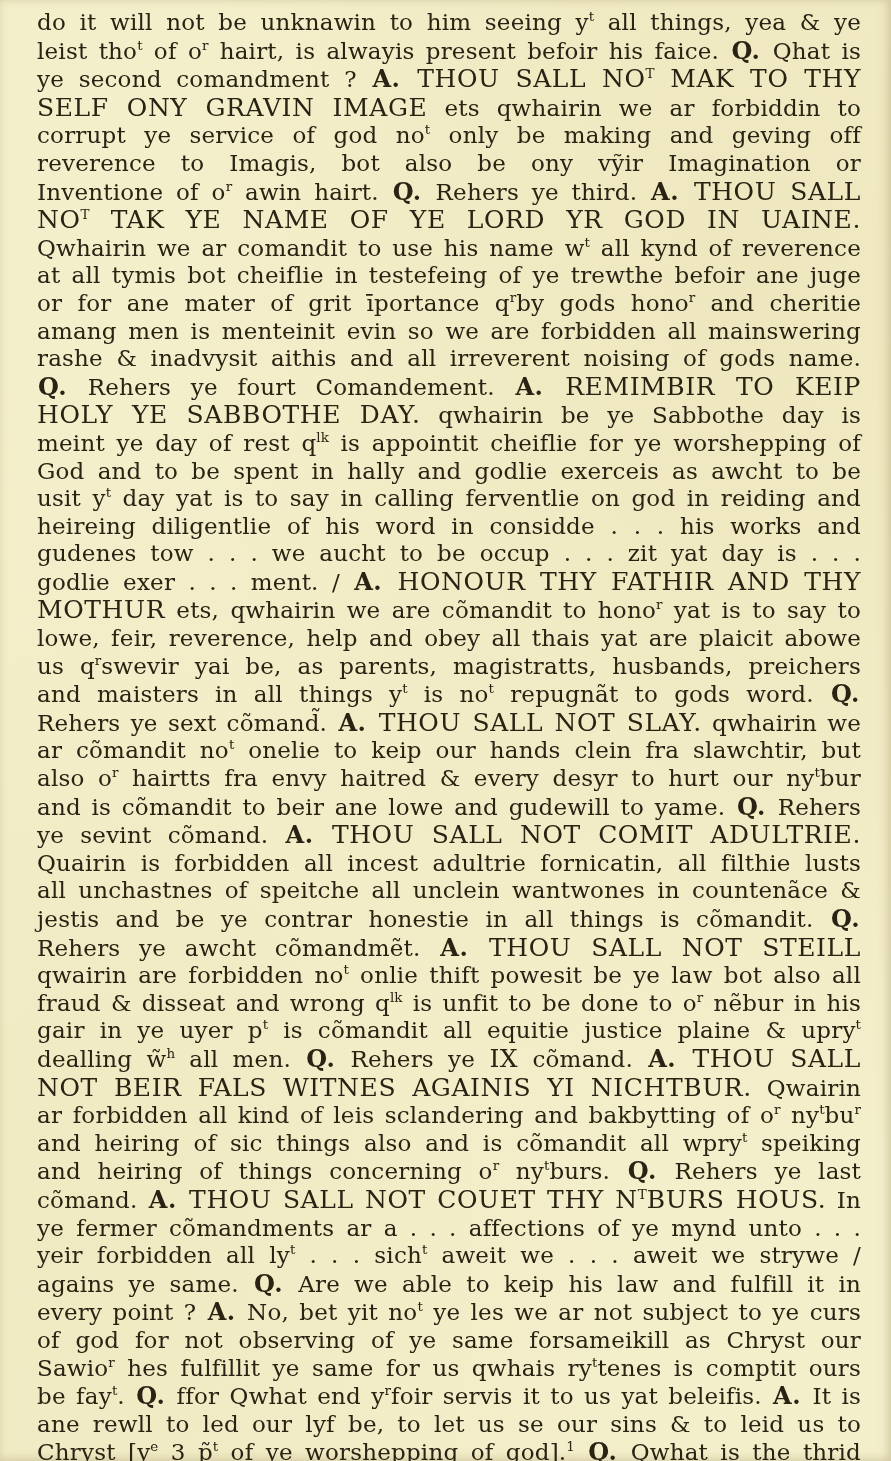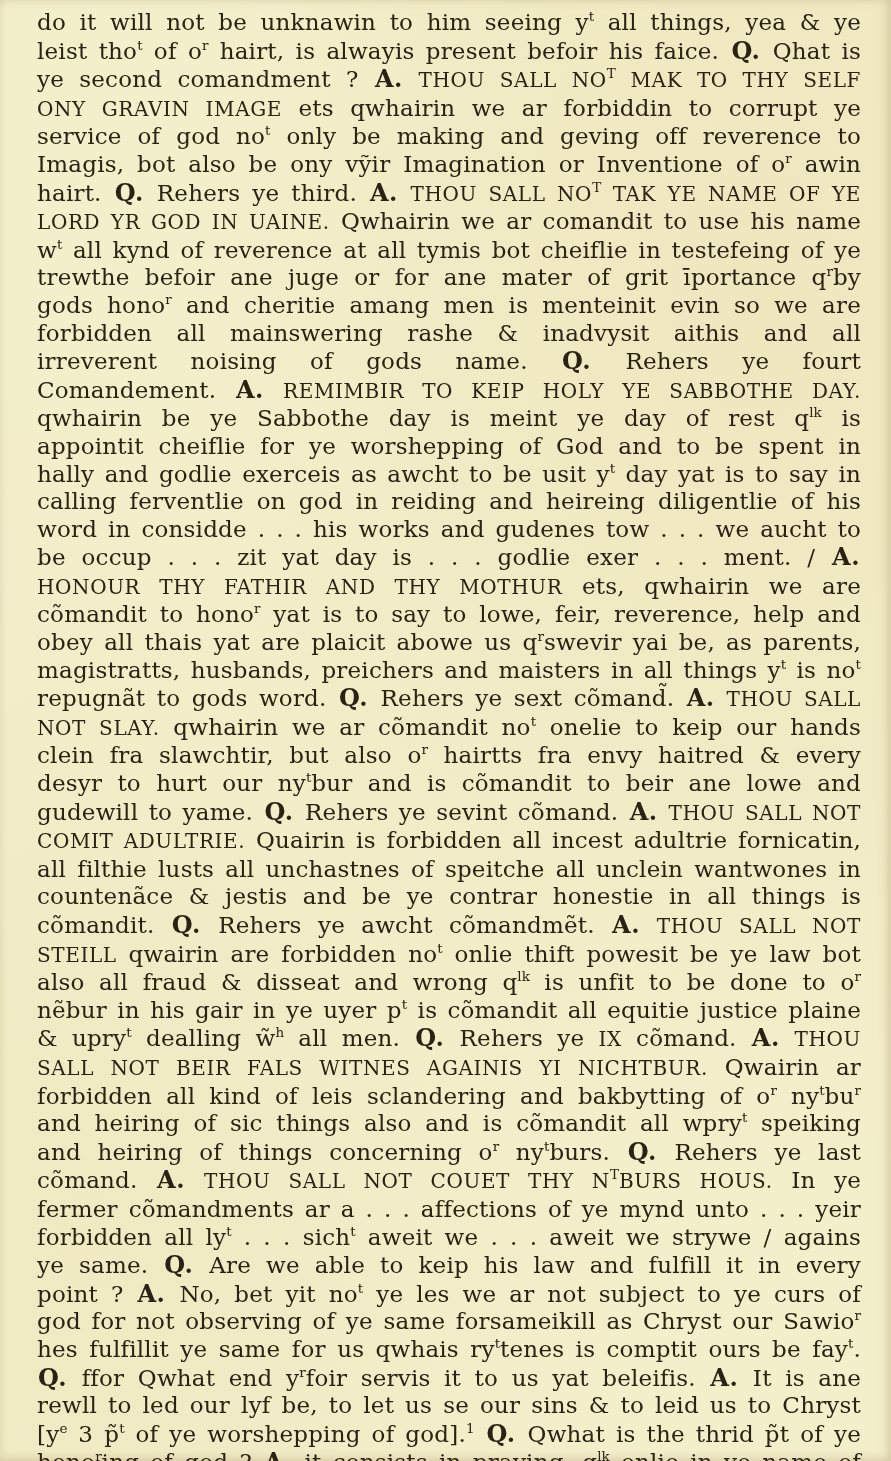--- a/index.html
+++ b/index.html
@@ -30,21 +30,21 @@
     width: 824px;
     font-size: 23px;
     line-height: 27.6px;
     text-align: justify;
     letter-spacing: 0.2px;
     word-spacing: 2.5px;
     color: #2a2213;
   }
   .seg-r { }
   .seg-sc {
-    font-size: 20px;
+    font-size: 25px;
     letter-spacing: 0.6px;
   }
   .seg-qa {
     font-weight: bold;
     font-size: 24px;
     letter-spacing: 0.5px;
     padding: 0 1px;
   }
   sup.seg-sup, sup.seg-scsup {
     font-size: 13.5px;

